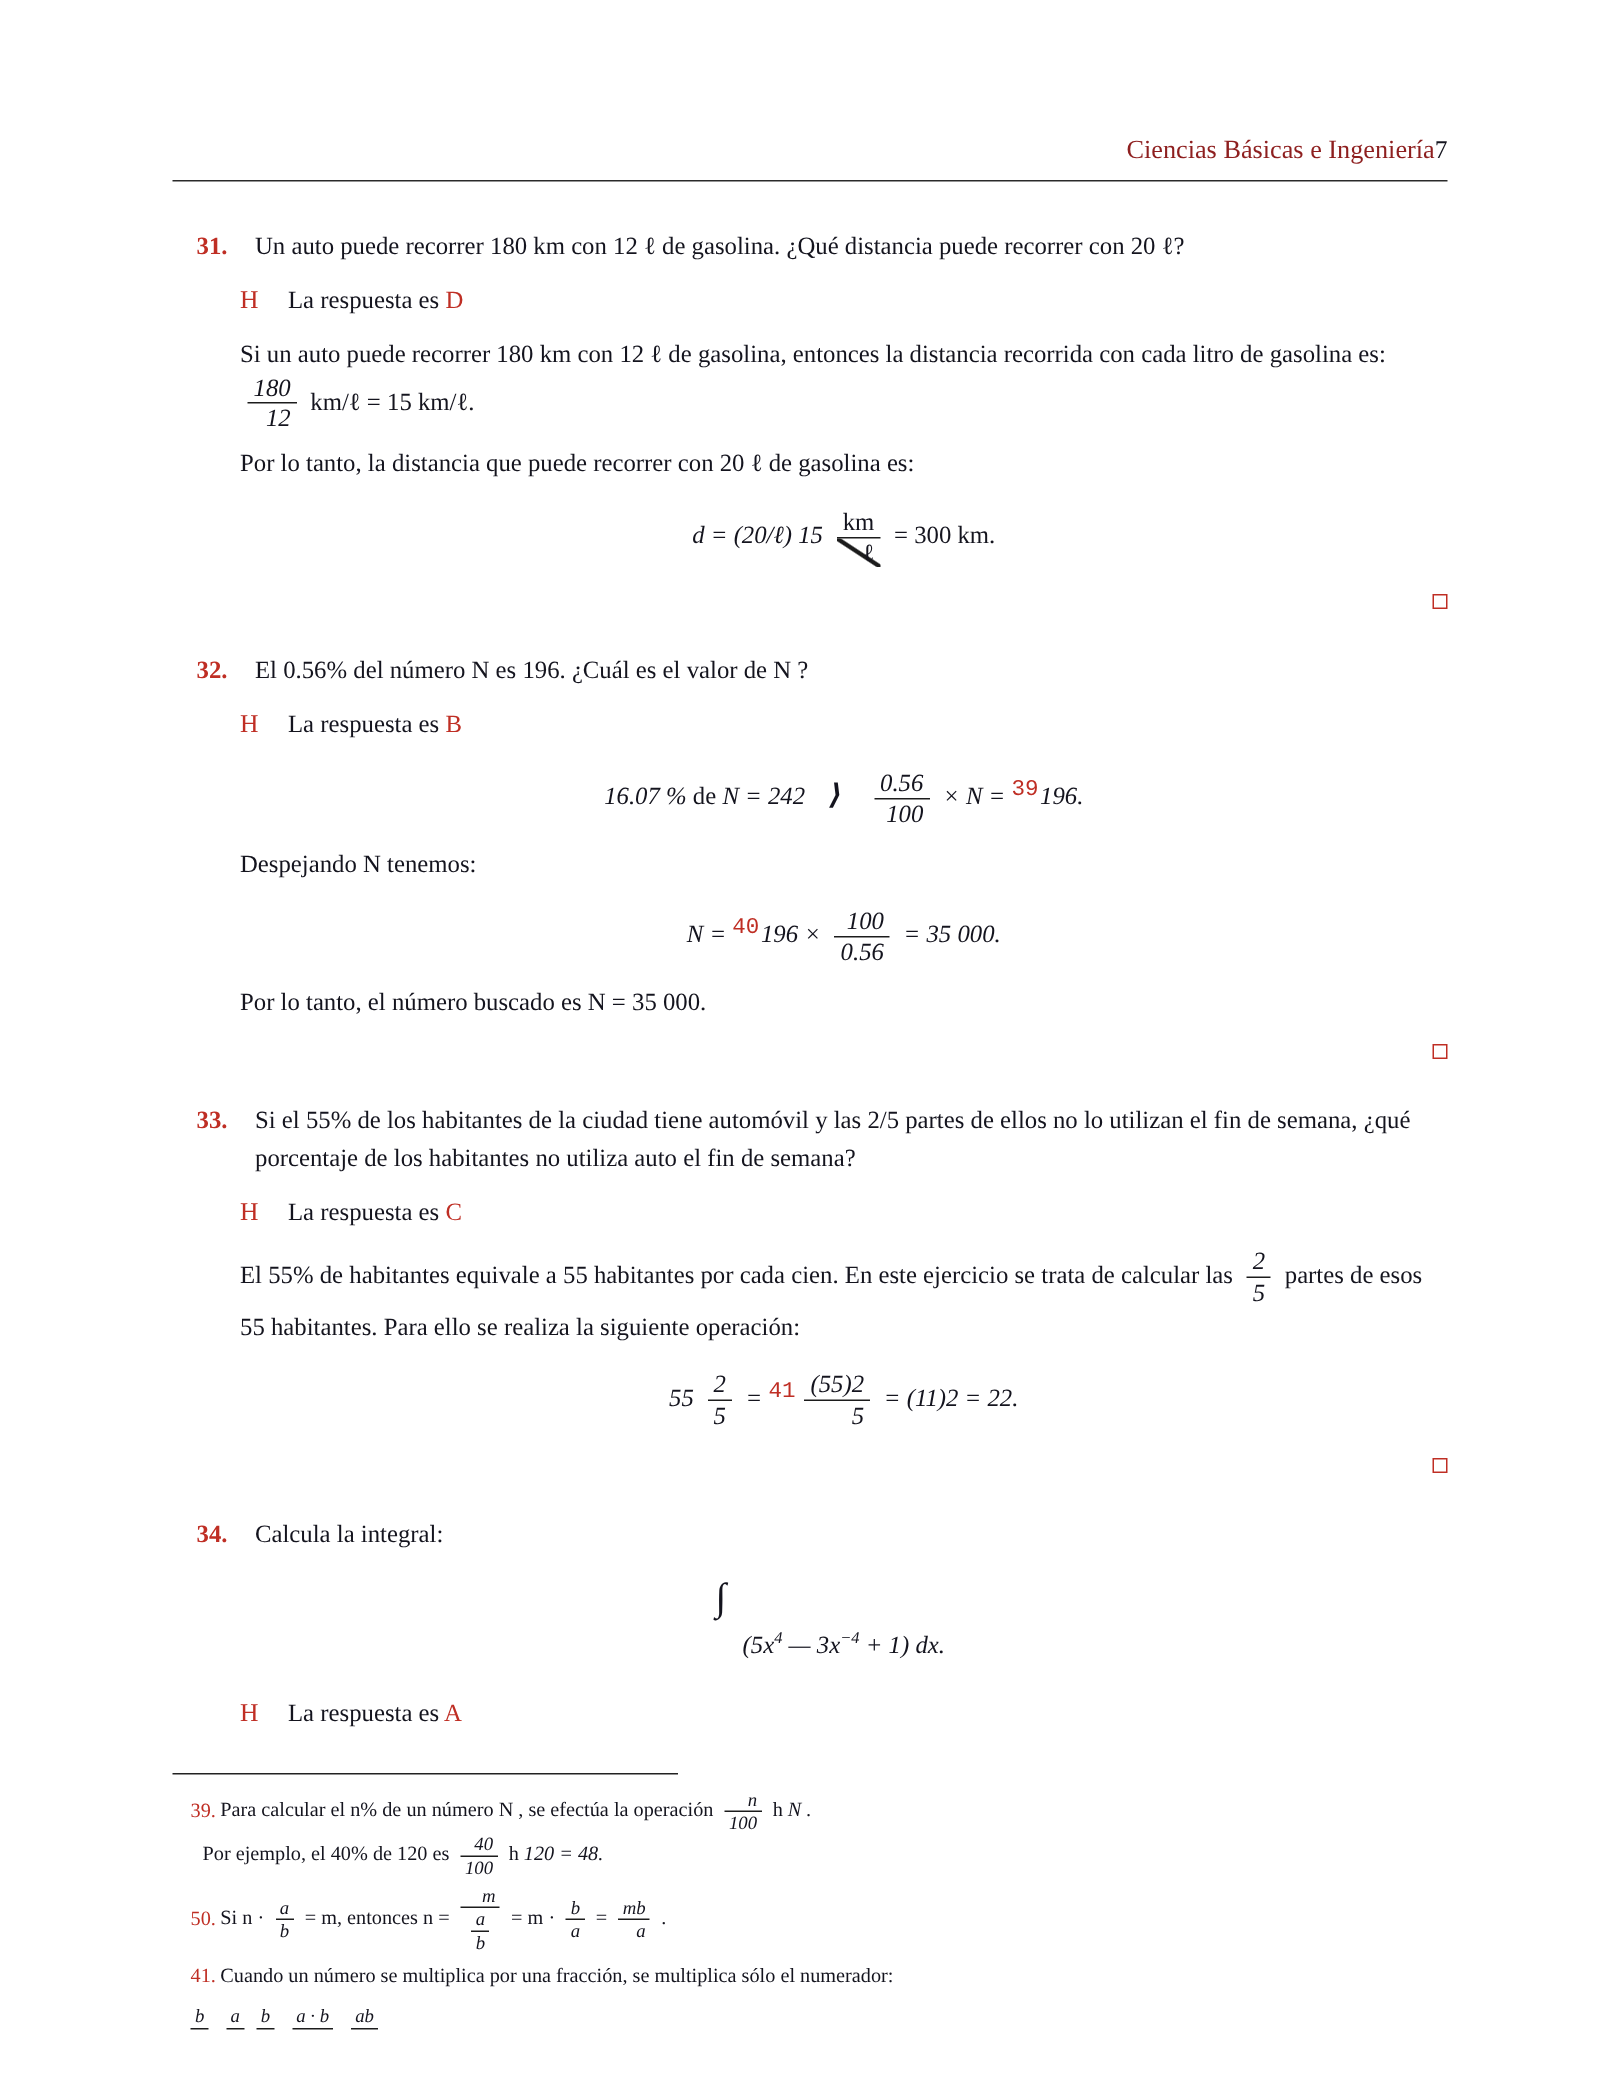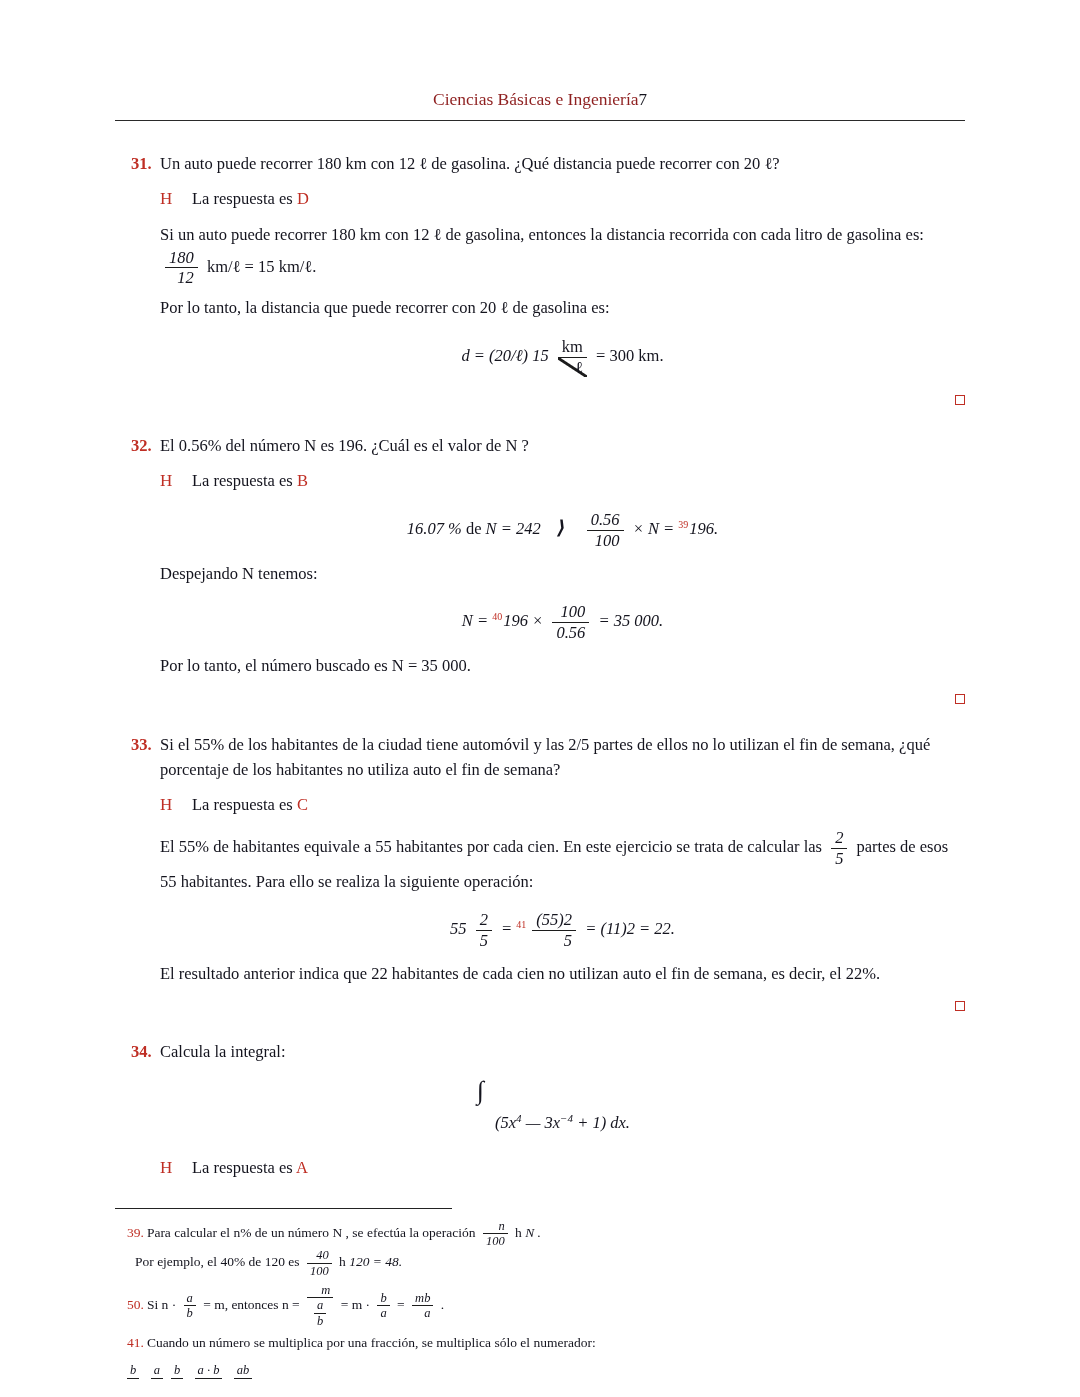--- a/index.html
+++ b/index.html
@@ -15,47 +15,47 @@
     color:var(--text);
     font-family:"Liberation Serif","DejaVu Serif",serif;
     font-size:16.5px;
     line-height:1.55;
     overflow:hidden;
   }
   .page{ padding:86px 115px 40px 115px; }
 
   
   .header{
-    display:flex; justify-content:center; align-items:flex-end;
+    display:flex; justify-content:flex-end; align-items:flex-end;
     border-bottom:1.4px solid #2a2a2a; padding-bottom:7px;
   }
   .header .title{ color:var(--title-red); font-size:17.5px; }
   .header .pageno{ font-size:17px; }
 
   
   .problem{ position:relative; padding-left:45px; margin-top:30px; }
   .prob-num{ position:absolute; left:16px; top:0; color:var(--accent);font-weight:bold; }
-  .question{ margin:0; }
+  .question{ margin:10px; }
   .answer{ margin:9px 0 10px 0; }
   .answer .marker{ color:var(--accent); display:inline-block; width:32px; font-size:17px; }
   .answer .letter{ color:var(--accent); }
   .para{ margin:7px 0; }
 
   
   .it{ font-style:italic; }
   .rm{ font-style:normal; }
   .display{ text-align:center; margin:16px 0 10px 0; font-style:italic; }
   .frac{
     display:inline-block; vertical-align:middle; text-align:right;
     line-height:1.2; margin:0 5px;
   }
   .frac .num{ display:block; border-bottom:1.2px solid #1c1c1c; padding:0 4px; }
   .frac .den{ display:block; padding:0 4px; }
   .cancel{ background:linear-gradient(to top right, transparent 44%, #1c1c1c 47%, #1c1c1c 53%, transparent 56%); }
-  .fnref{ color:var(--accent); font-size:10px; vertical-align:super; font-style:normal; margin-right:1px; }
+  .fnref{ color:var(--accent); font-size:15px; vertical-align:super; font-style:normal; margin-right:1px;font-family:Liberation Mono, monospace; }
   .imp{ font-weight:bold; font-size:19px; margin:0 12px; }
   sup{ font-size:11px; }
 
   .qed{ text-align:right; height:16px; margin-top:4px; }
   .qed-box{ display:inline-block; width:10px; height:10px; border:1.4px solid var(--accent); }
 
   
   .integral-wrap{ text-align:center; margin:6px 0 20px 0; }
   .integral-block{ display:inline-block; text-align:left; font-style:italic; }
   .int-sign{ display:block; font-size:26px; font-style:normal; margin:0 0 -2px -18px; }
@@ -141,21 +141,20 @@
       <span class="frac it"><span class="num">2</span><span class="den">5</span></span>
       <span>partes de esos 55 habitantes. Para ello se realiza la siguiente operación:</span>
     </p>
     <div class="display">
       <span class="it">55</span>
       <span class="frac"><span class="num">2</span><span class="den">5</span></span>
       <span>=</span>
       <sup class="fnref">41</sup><span class="frac"><span class="num">(55)2</span><span class="den">5</span></span>
       <span>= (11)2 = 22.</span>
     </div>
-    <p class="para">El resultado anterior indica que 22 habitantes de cada cien no utilizan auto el fin de semana, es decir, el 22%.</p>
     <div class="qed"><span class="qed-box"></span></div>
   </section>
 
   <section class="problem">
     <span class="prob-num">34.</span>
     <p class="question">Calcula la integral:</p>
     <div class="integral-wrap">
       <span class="integral-block">
         <span class="int-sign">∫</span>
         <span><span>(5x</span><sup>4</sup><span> — 3x</span><sup>−4</sup><span> + 1) dx.</span></span>

